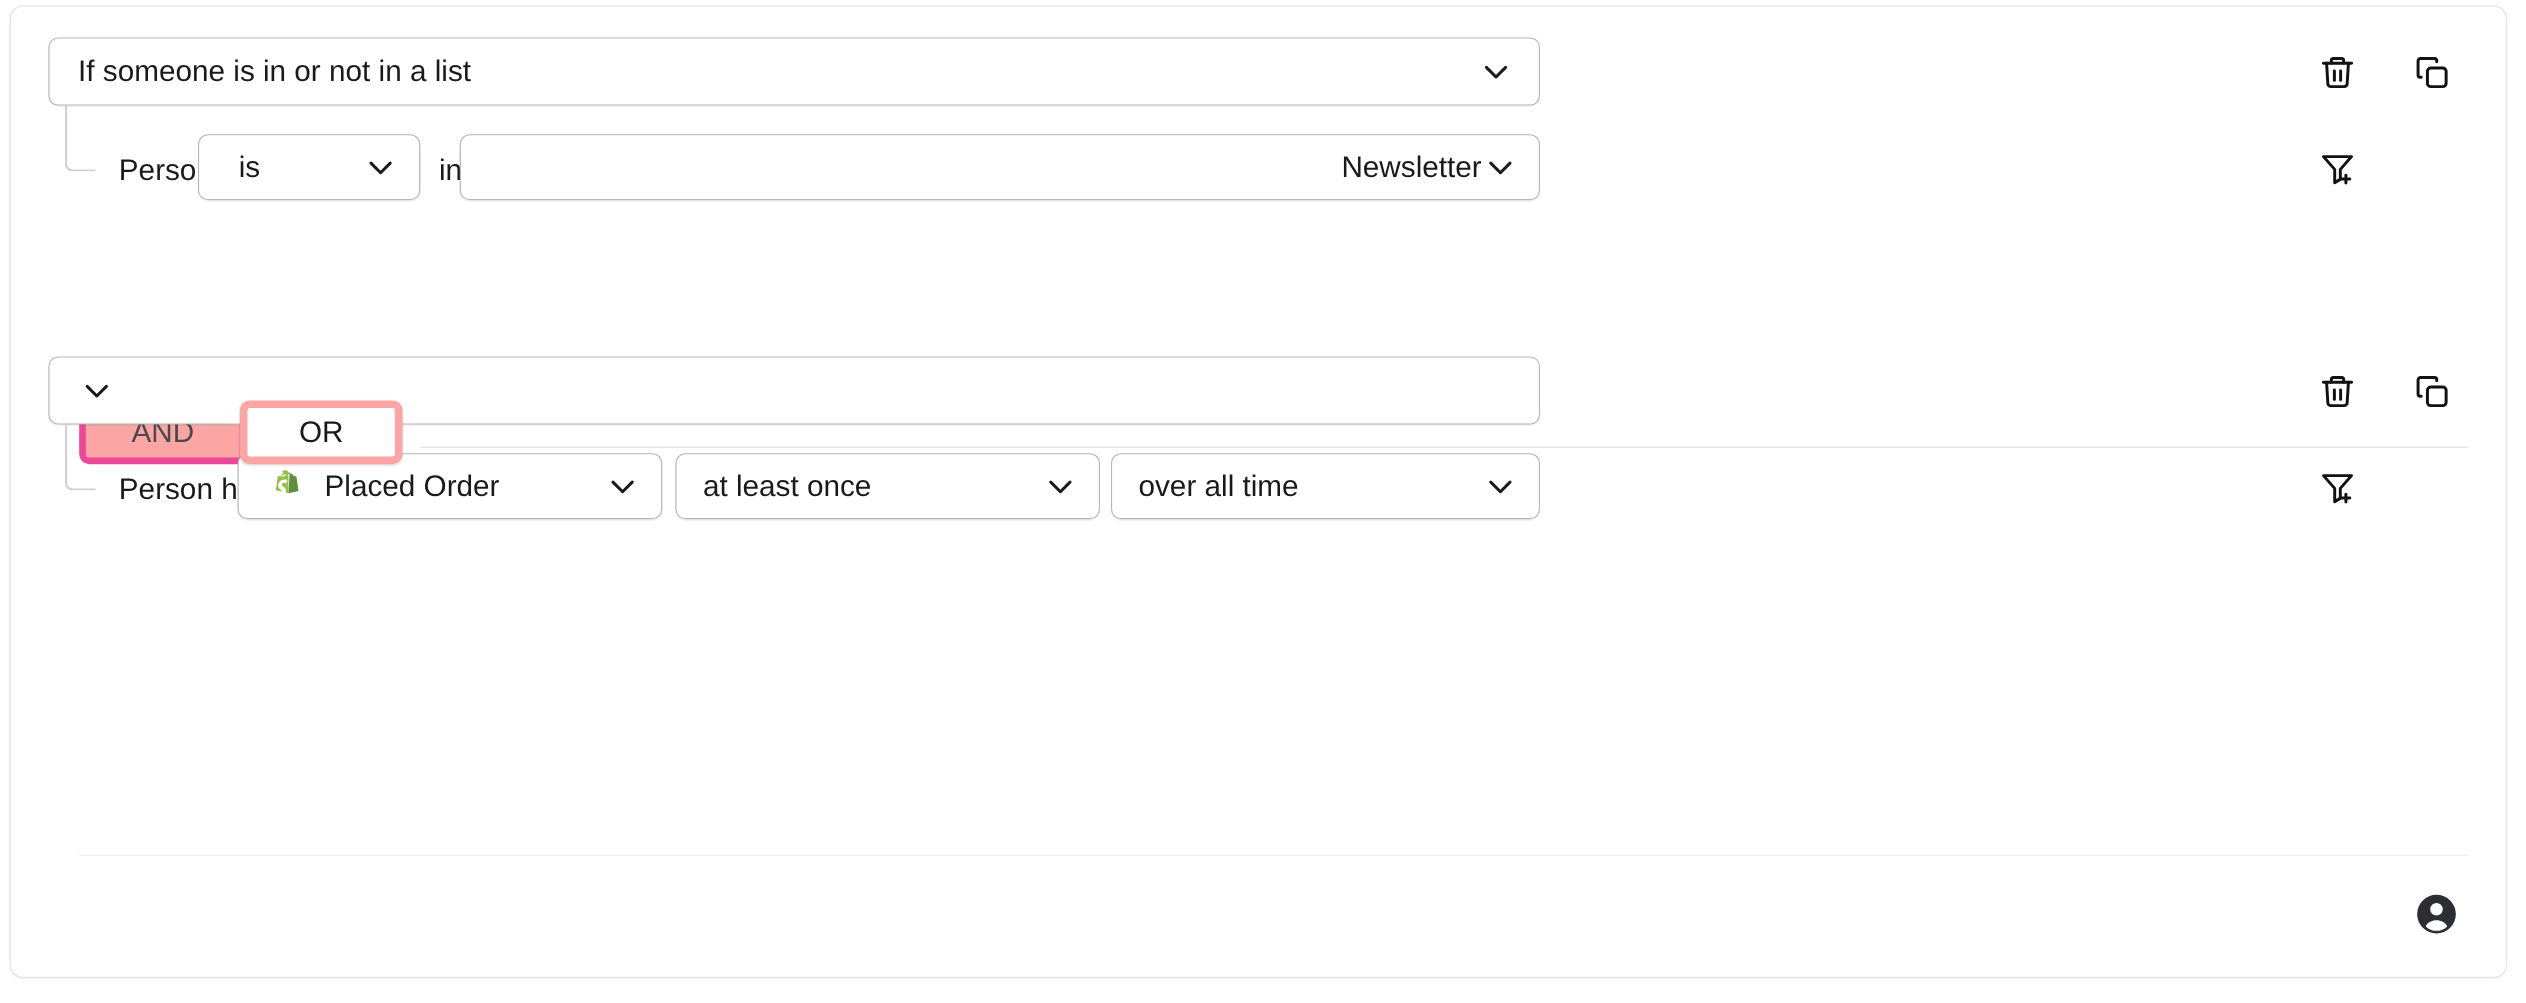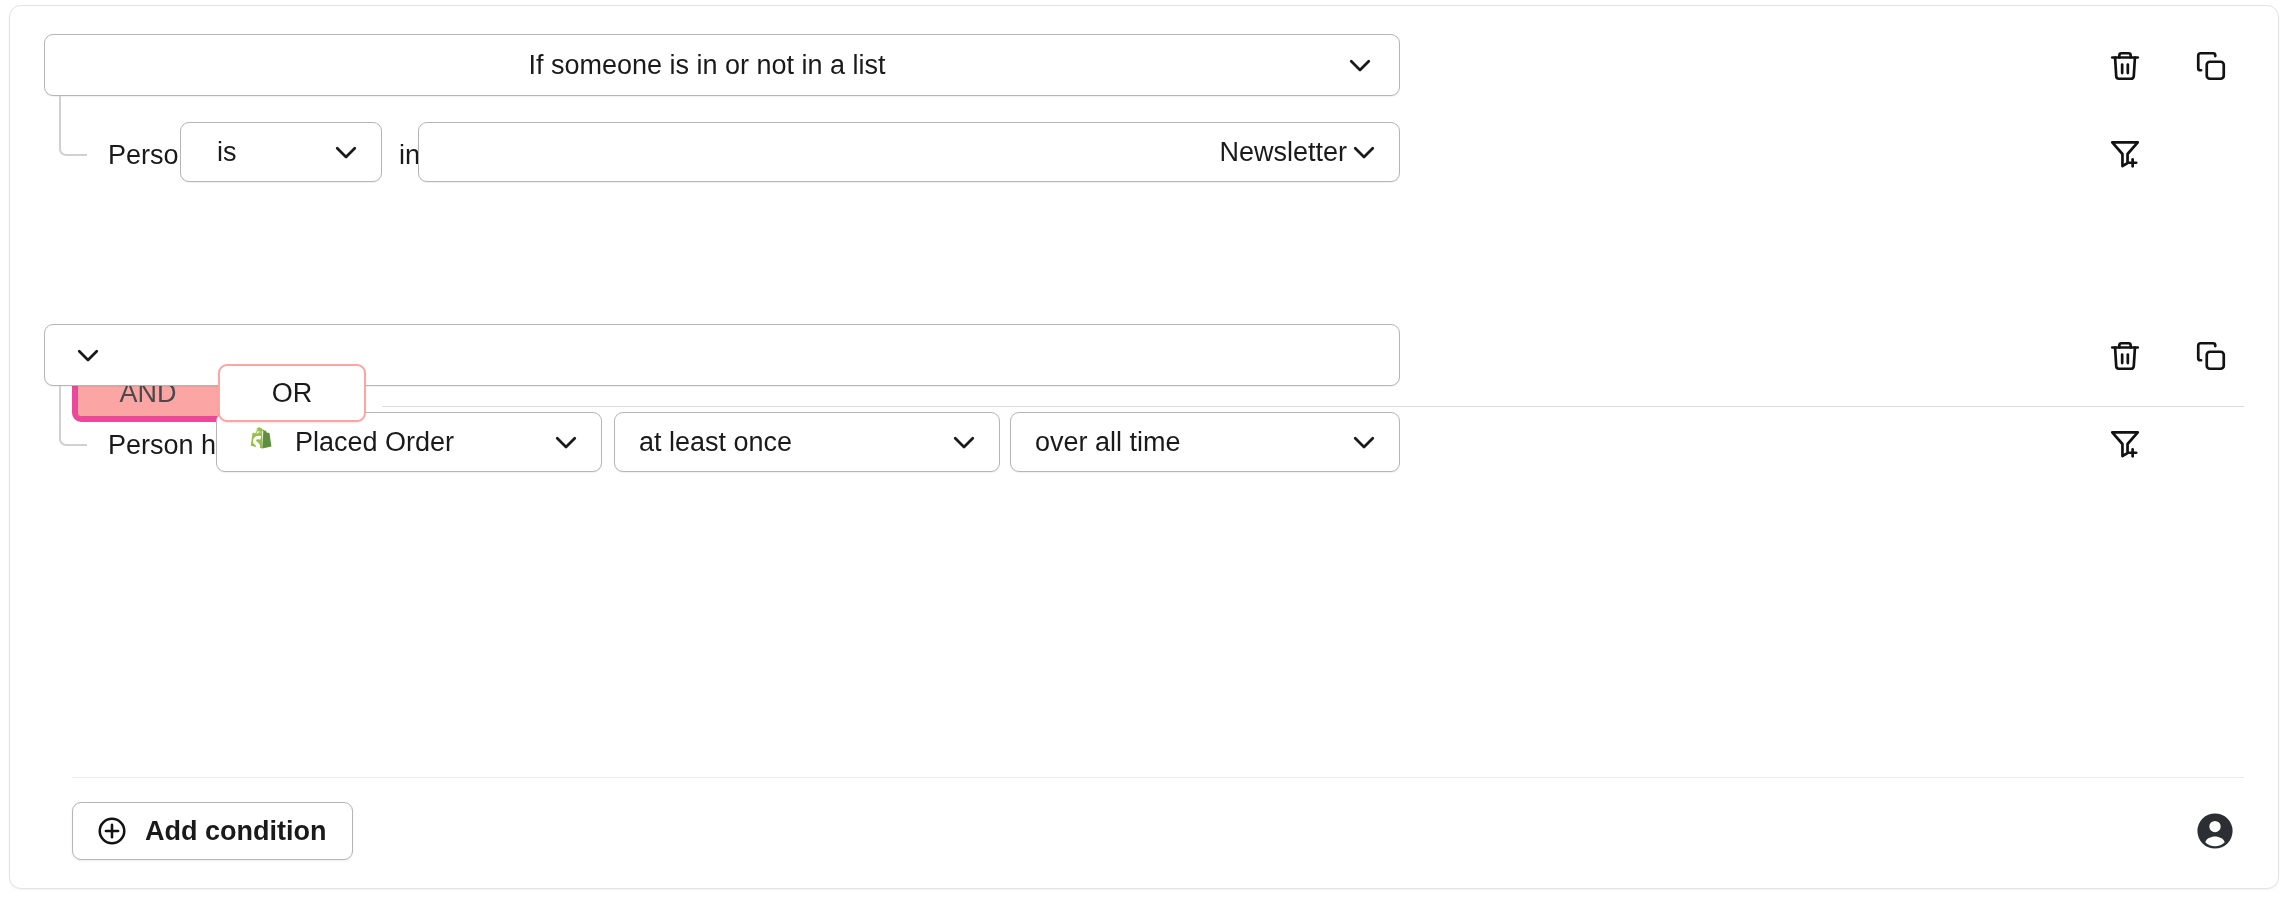--- a/index.html
+++ b/index.html
@@ -58,21 +58,20 @@
     display: flex;
     align-items: center;
     justify-content: center;
   }
   .sel .chev svg { display: block; }
 
   
   .sel.big {
     height: 62px;
     padding: 0 22px 0 26px;
-    text-align: center;
   }
   
   .sel.inline {
     height: 60px;
     padding: 0 18px 0 24px;
   }
 
   
   .label-text {
     position: absolute;
@@ -129,21 +128,21 @@
     background: #fca5a5;
     color: #4a4a4a;
     border: 6px solid #ec4899;
     border-radius: 9px 0 0 9px;
   }
   .andor .seg.on {
     width: 148px;
     margin-left: -6px;
     background: #ffffff;
     color: #1a1a1a;
-    border: 2px solid #fca5a5;
+    border: 7px solid #fca5a5;
     border-radius: 9px;
     box-shadow: 0 1px 2px rgba(0,0,0,0.10);
     position: relative;
     z-index: 2;
   }
 
   .andor-rule {
     position: absolute;
     left: 372px;
     top: 400px;
@@ -349,30 +348,20 @@
     <button class="icon-btn" style="left:2091px; top:413px;">
       <svg width="34" height="34" viewBox="0 0 24 24" fill="none" stroke="#121212" stroke-width="1.9" stroke-linecap="round" stroke-linejoin="round">
         <path d="M3 4.5h18l-7.2 8.2v6.4l-3.6 2.1v-8.5L3 4.5z"></path>
         <line x1="17.4" y1="16.4" x2="17.4" y2="21.4"></line>
         <line x1="14.9" y1="18.9" x2="19.9" y2="18.9"></line>
       </svg>
     </button>
 
     <div class="footer-rule"></div>
 
-    <div class="add-condition">
-      <span class="plus">
-        <svg width="32" height="32" viewBox="0 0 24 24" fill="none" stroke="#121212" stroke-width="1.9" stroke-linecap="round">
-          <circle cx="12" cy="12" r="9.2"></circle>
-          <line x1="12" y1="7.4" x2="12" y2="16.6"></line>
-          <line x1="7.4" y1="12" x2="16.6" y2="12"></line>
-        </svg>
-      </span>
-      <span>Add condition</span>
-    </div>
 
     <div class="person-badge">
       <svg width="44" height="44" viewBox="0 0 24 24" fill="#2b2f33">
         <path d="M12 2.4A9.6 9.6 0 1 0 12 21.6 9.6 9.6 0 0 0 12 2.4zm0 4.1a3.1 3.1 0 1 1 0 6.2 3.1 3.1 0 0 1 0-6.2zm0 13.8a7.5 7.5 0 0 1-5.3-2.2c.5-1.9 3-3.1 5.3-3.1s4.8 1.2 5.3 3.1A7.5 7.5 0 0 1 12 20.3z"></path>
       </svg>
     </div>
 
   </div>
 </div>
 

